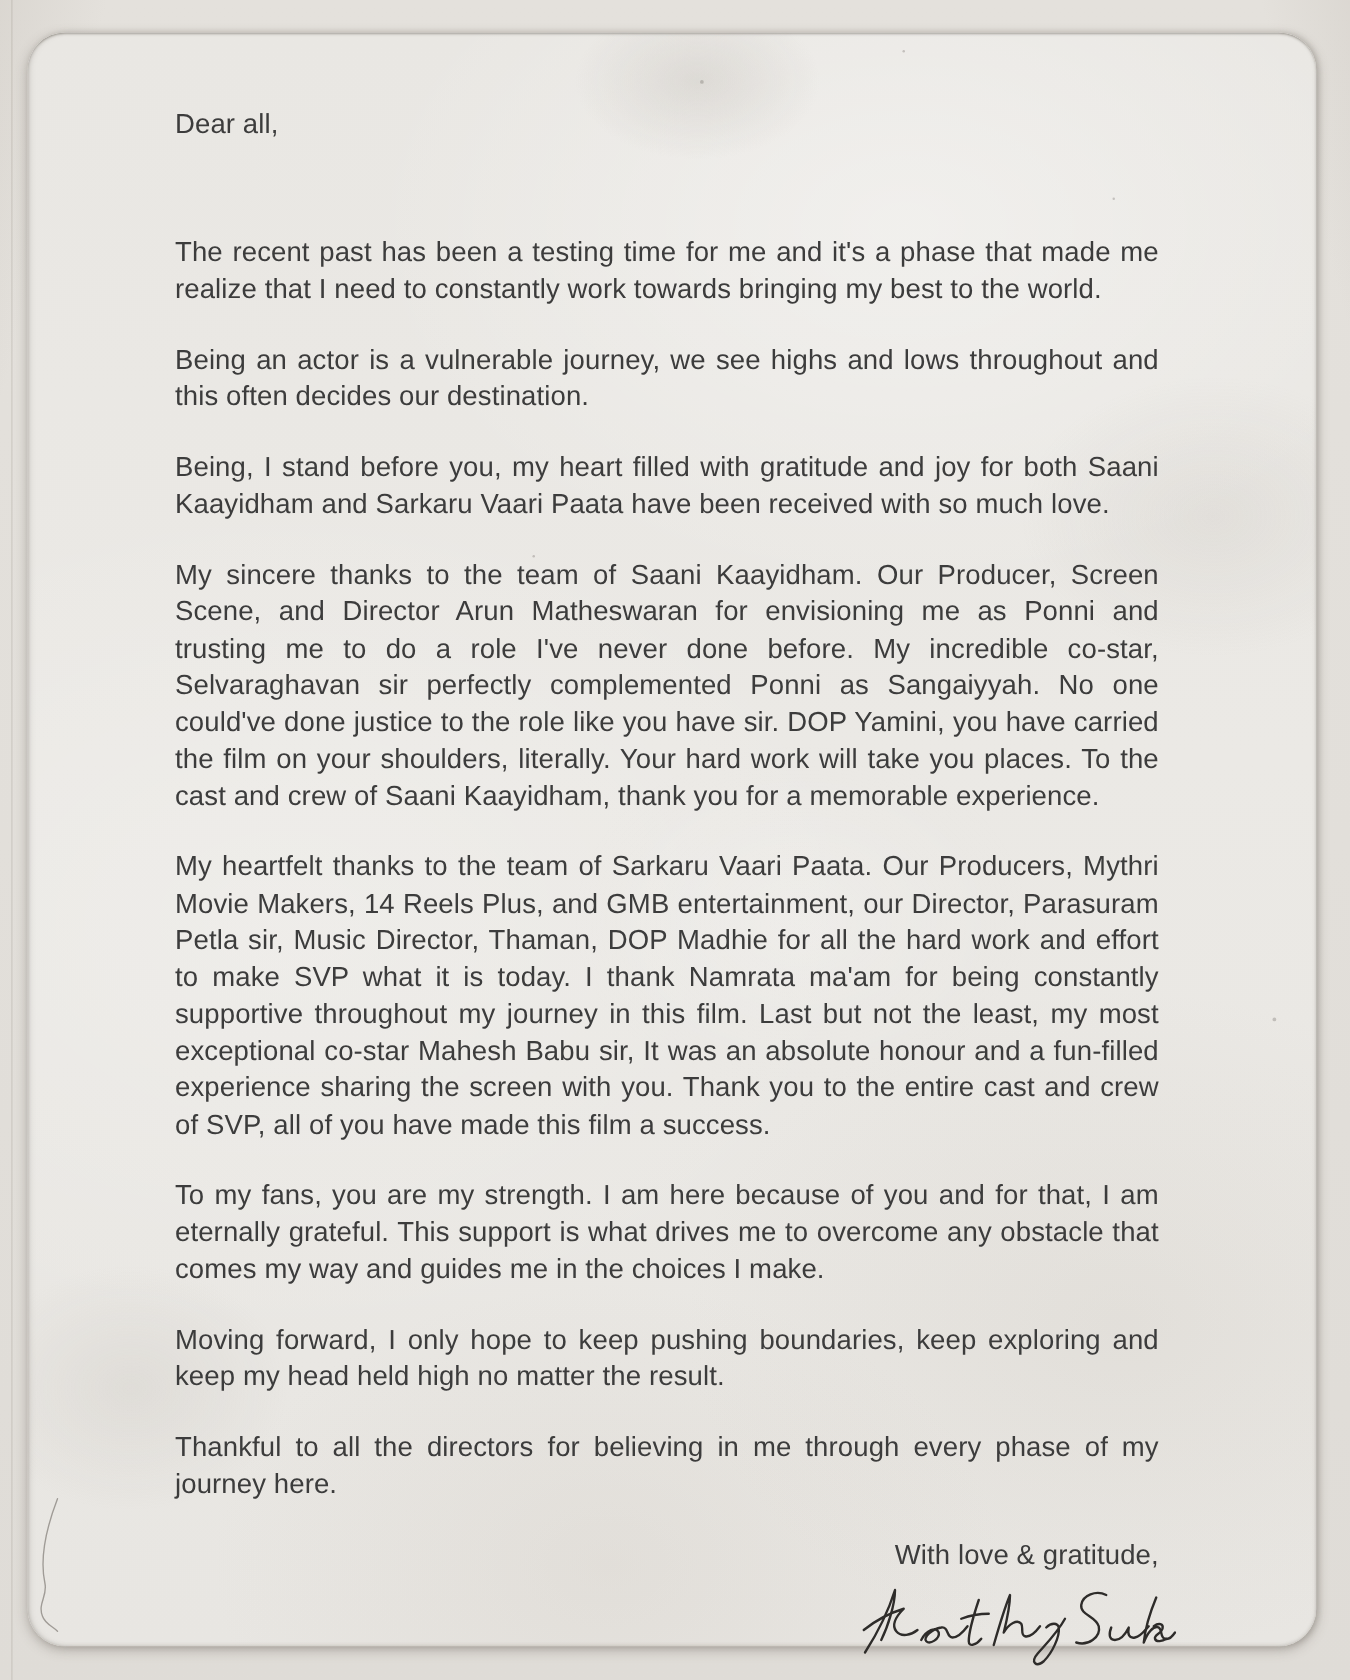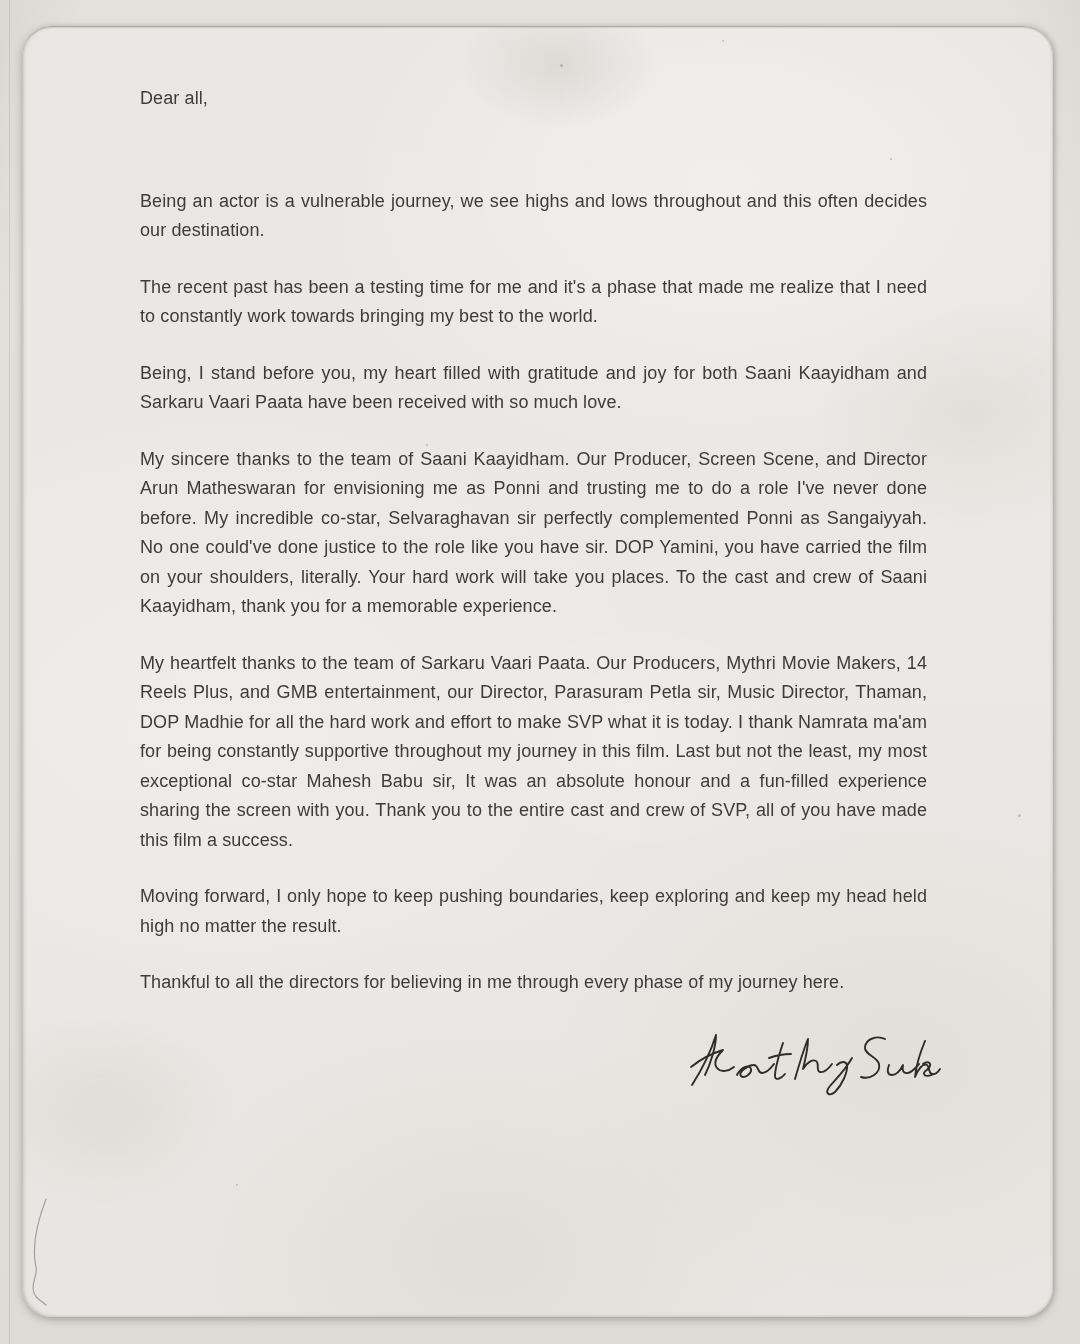--- a/index.html
+++ b/index.html
@@ -46,21 +46,21 @@
       radial-gradient(260px 200px at 60% 55%, rgba(255,255,255,0.18), rgba(0,0,0,0) 70%);
   }
   .speck { position: absolute; border-radius: 50%; background: rgba(70,65,60,0.25); pointer-events: none; }
   .scratch-svg { position: absolute; pointer-events: none; }
 
   
   .letter-body {
     position: absolute;
     left: 118px; right: 126px; top: 58px; bottom: 30px;
     color: #3c3c3c;
-    font-size: 18px;
+    font-size: 22px;
     line-height: 29.5px;
     font-stretch: condensed;
     letter-spacing: 0.1px;
   }
   .salutation { margin-bottom: 73px; text-align: left; }
   .letter-body p.para { text-align: justify; margin-bottom: 27px; }
   .closing-block { margin-top: 23px; text-align: right; }
   .closing-line { margin-bottom: 4px; }
   .signature-wrap { display: inline-block; margin-right: -14px; }
   .signature-svg { display: block; }
@@ -84,29 +84,31 @@
   <div class="speck" style="left:214px; top:1158px; width:2px; height:2px;"></div>
   <div class="speck" style="left:700px; top:14px; width:2px; height:2px;"></div>
 
   <svg class="scratch-svg" style="left:0px; bottom:10px;" width="50" height="110" viewBox="0 0 50 110" aria-hidden="true">
     <path d="M24,2 C14,28 10,52 14,70 C16,80 8,86 12,96 C14,102 20,104 24,108" fill="none" stroke="rgba(70,64,58,0.45)" stroke-width="1.1" stroke-linecap="round"></path>
   </svg>
 
   <div class="letter-body">
     <p class="salutation">Dear all,</p>
 
+    <p class="para">The recent past has been a testing time for me and it's a phase that made me realize that I need to constantly work towards bringing my best to the world.</p>
     <p class="para">Being an actor is a vulnerable journey, we see highs and lows throughout and this often decides our destination.</p>
-    <p class="para">The recent past has been a testing time for me and it's a phase that made me realize that I need to constantly work towards bringing my best to the world.</p>
     <p class="para">Being, I stand before you, my heart filled with gratitude and joy for both Saani Kaayidham and Sarkaru Vaari Paata have been received with so much love.</p>
     <p class="para">My sincere thanks to the team of Saani Kaayidham. Our Producer, Screen Scene, and Director Arun Matheswaran for envisioning me as Ponni and trusting me to do a role I've never done before. My incredible co-star, Selvaraghavan sir perfectly complemented Ponni as Sangaiyyah. No one could've done justice to the role like you have sir. DOP Yamini, you have carried the film on your shoulders, literally. Your hard work will take you places. To the cast and crew of Saani Kaayidham, thank you for a memorable experience.</p>
     <p class="para">My heartfelt thanks to the team of Sarkaru Vaari Paata. Our Producers, Mythri Movie Makers, 14 Reels Plus, and GMB entertainment, our Director, Parasuram Petla sir, Music Director, Thaman, DOP Madhie for all the hard work and effort to make SVP what it is today. I thank Namrata ma'am for being constantly supportive throughout my journey in this film. Last but not the least, my most exceptional co-star Mahesh Babu sir, It was an absolute honour and a fun-filled experience sharing the screen with you. Thank you to the entire cast and crew of SVP, all of you have made this film a success.</p>
+    <p class="para">To my fans, you are my strength. I am here because of you and for that, I am eternally grateful. This support is what drives me to overcome any obstacle that comes my way and guides me in the choices I make.</p>
     <p class="para">Moving forward, I only hope to keep pushing boundaries, keep exploring and keep my head held high no matter the result.</p>
     <p class="para">Thankful to all the directors for believing in me through every phase of my journey here.</p>
 
     <div class="closing-block">
+      <div class="closing-line">With love &amp; gratitude,</div>
       <div class="signature-wrap">
         <span class="sr-only">Keerthy Suresh</span>
         
         <svg class="signature-svg" width="252" height="72" viewBox="0 0 252 72" aria-hidden="true">
           <g fill="none" stroke="#2e2c2a" stroke-width="1.9" stroke-linecap="round" stroke-linejoin="round">
 
             <path d="M3,60 C12,46 22,26 27,10 C27,22 21,40 16,50"></path>
             <path d="M2,42 C12,34 24,28 34,25 C27,32 24,38 28,43 C32,48 40,46 45,42"></path>
 
             <path d="M48,50 C52,42 60,39 62,44 C63,49 55,54 52,51 C49,48 57,41 64,40 C70,39 68,48 73,48 C78,48 82,43 85,39"></path>

